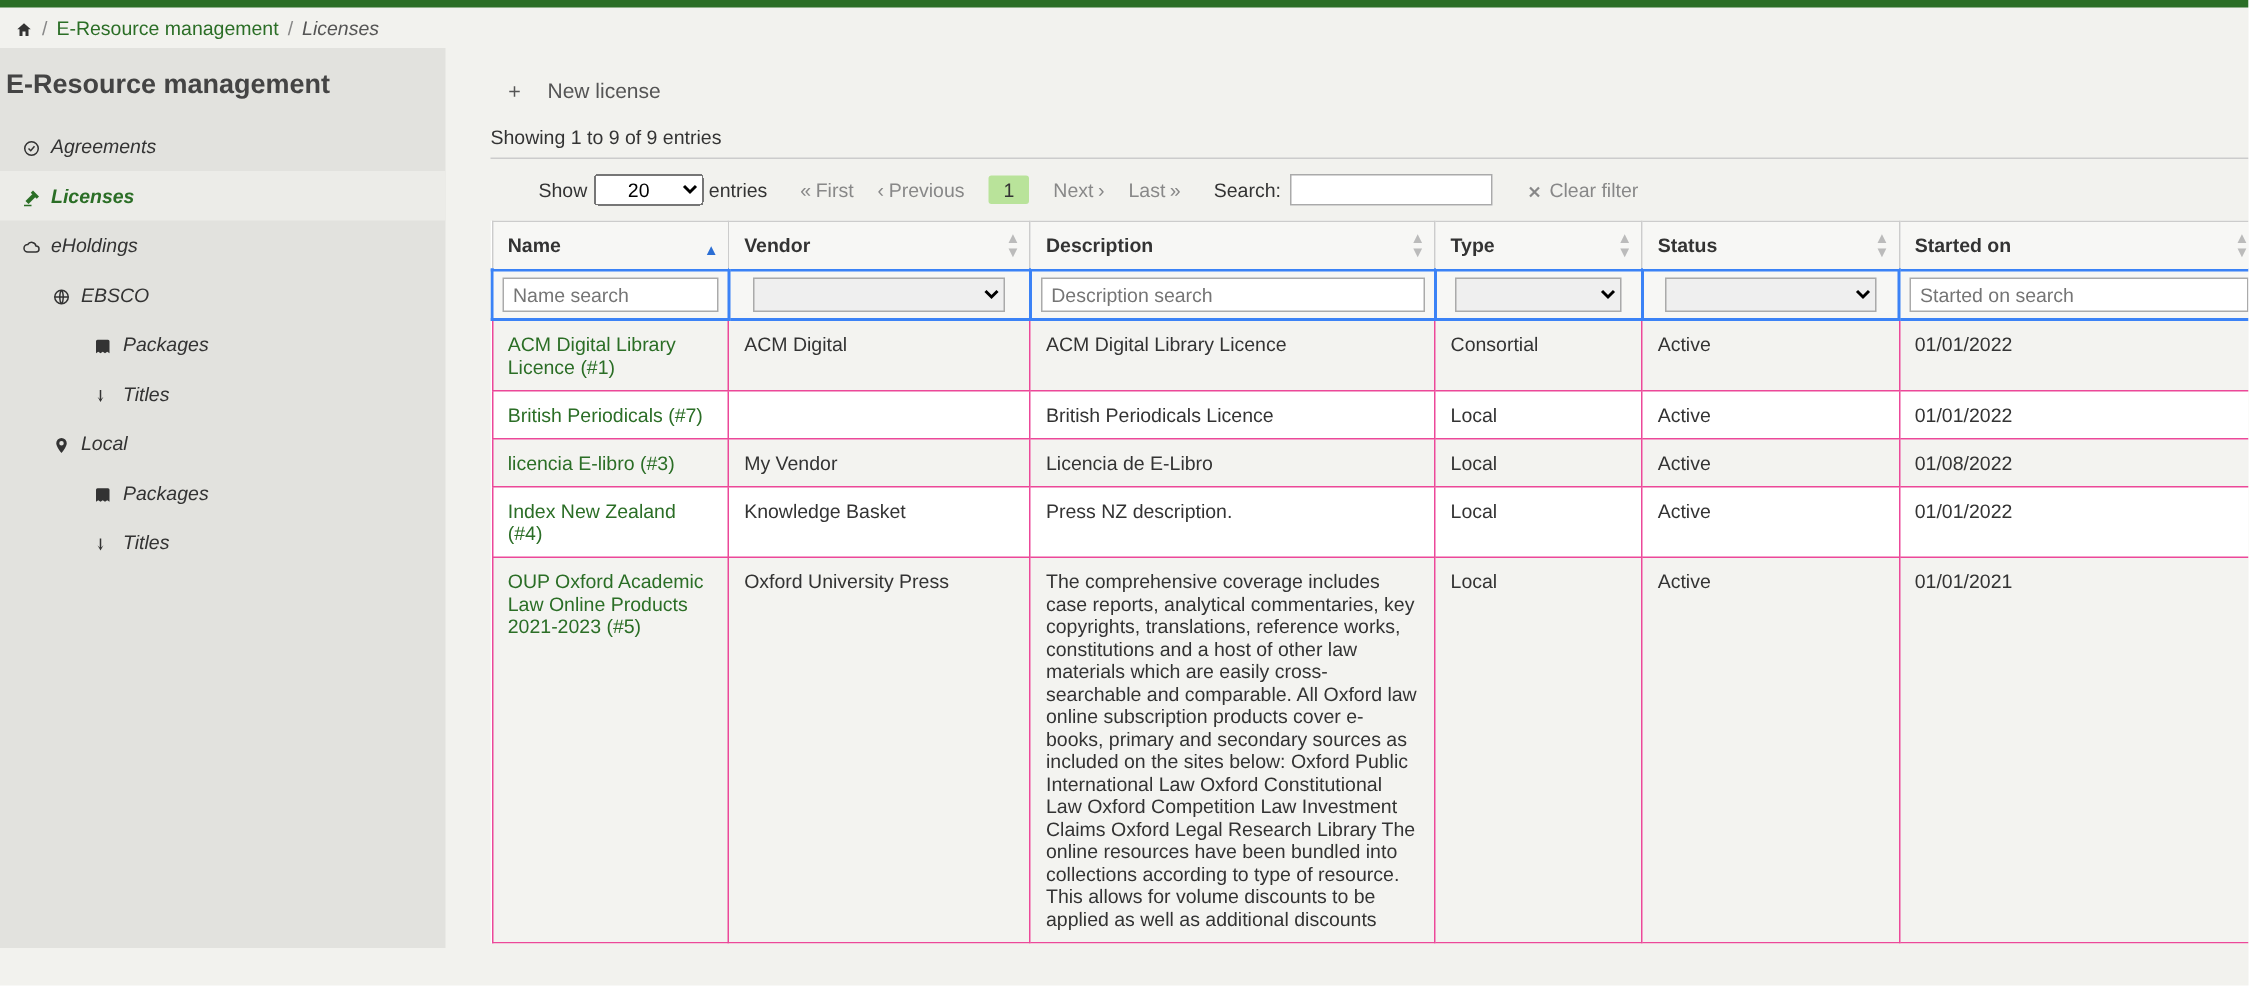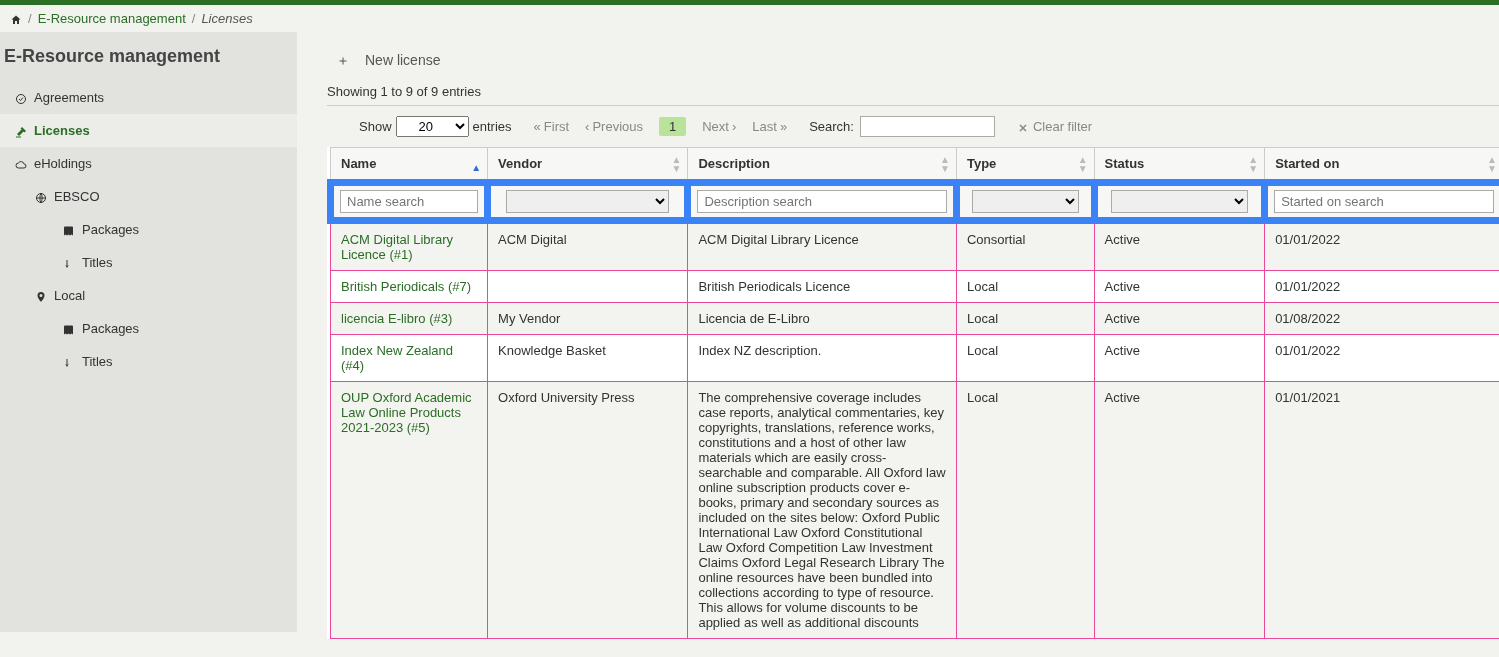--- a/index.html
+++ b/index.html
@@ -6,21 +6,21 @@
   body { font-family: Arial, Helvetica, sans-serif; font-size: 13px; color: #333; background: #f2f2ee; width: 1499px; }
   .topbar { height: 5px; background: #2b6e26; }
   .breadcrumb { padding: 6px 10px; font-size: 13px; color: #555; display: flex; align-items: center; gap: 6px; }
   .breadcrumb a { color: #2b6e26; text-decoration: none; }
   .breadcrumb .sep { color: #888; }
   .breadcrumb .current { color: #555; font-style: italic; }
   .breadcrumb .home-ic { color: #333; }
   .layout { display: flex; align-items: flex-start; }
   .sidebar { width: 297px; background: #e2e2de; min-height: 600px; }
   .sidebar-header { font-size: 18px; font-weight: bold; color: #444; padding: 14px 4px 14px 4px; }
-  .sidebar-list { list-style: none; }
+  .sidebar-list { list-style: none; font-style: italic; }
   .sidebar-list li { padding: 9px 14px; font-size: 13px; color: #333; cursor: pointer; position: relative; }
   .sidebar-list li.active { font-weight: bold; color: #2b6e26; background: #ecece8; }
   .sidebar-list li .ic { display: inline-block; width: 14px; text-align: center; margin-right: 6px; }
   .sidebar-list li.sub1 { padding-left: 34px; }
   .sidebar-list li.sub2 { padding-left: 62px; }
   .main { flex: 1; padding: 14px 0 14px 30px; min-width: 0; }
   .toolbar { padding: 6px 10px; }
   .new-btn { color: #555; background: none; border: none; font-size: 14px; cursor: pointer; display: flex; align-items: center; gap: 16px; }
   .showing { padding: 10px 0 6px 0; color: #333; font-size: 13px; border-bottom: 1px solid #ccc; }
   .controls { display: flex; align-items: center; gap: 22px; padding: 10px 0; font-size: 13px; margin-left: 32px; }
@@ -30,21 +30,21 @@
   .pag .pbtn { cursor: pointer; display: flex; align-items: center; gap: 3px; }
   .pag .current-page { background: #b9e39a; padding: 2px 10px; color: #333; border-radius: 2px; }
   .search-group { display: flex; align-items: center; gap: 6px; }
   .search-group input { width: 135px; border: 1px solid #aaa; padding: 2px 4px; font-size: 13px; }
   .clear-filter { color: #888; display: flex; align-items: center; gap: 4px; cursor: pointer; }
   .table-wrap { overflow-x: hidden; }
   table.data { border-collapse: collapse; width: 1180px; background: #fff; border: 1px solid #ccc; font-size: 13px; }
   table.data th { background: #f7f7f5; font-weight: bold; color: #333; padding: 8px 10px; border: 1px solid #ccc; position: relative; text-align: left; }
   table.data th .sort { position: absolute; right: 6px; top: 50%; transform: translateY(-50%); color: #bbb; font-size: 10px; line-height: 9px; }
   table.data th.name .sort-asc { position: absolute; right: 6px; bottom: 6px; color: #2b6ed4; font-size: 10px; }
-  table.data tr.filters td { background: #f7f7f5; padding: 4px 6px; border: 7px solid #3b82f6; }
+  table.data tr.filters td { background: #f7f7f5; padding: 4px 6px; border: 2px solid #3b82f6; }
   table.data tr.filters input[type=text] { width: 100%; border: 1px solid #aaa; padding: 3px 6px; font-size: 13px; color: #888; }
   table.data tr.filters select { width: 90%; border: 1px solid #aaa; padding: 2px 4px; font-size: 13px; display: block; margin: 0 auto; }
   table.data tbody td { padding: 8px 10px; border: 1px solid #ec4899; vertical-align: top; }
   table.data tbody tr:nth-child(odd) td { background: #f3f3f0; }
   table.data tbody tr:nth-child(even) td { background: #ffffff; }
   .name-link { color: #2b6e26; cursor: pointer; }
   .col-name { width: 160px; }
   .col-vendor { width: 205px; }
   .col-desc { width: 275px; }
   .col-type { width: 140px; }
@@ -227,21 +227,21 @@
               <td><span class="name-link">licencia E-libro (#3)</span></td>
               <td>My Vendor</td>
               <td>Licencia de E-Libro</td>
               <td>Local</td>
               <td>Active</td>
               <td>01/08/2022</td>
             </tr>
             <tr>
               <td><span class="name-link">Index New Zealand (#4)</span></td>
               <td>Knowledge Basket</td>
-              <td>Index NZ description.</td>
+              <td>Press NZ description.</td>
               <td>Local</td>
               <td>Active</td>
               <td>01/01/2022</td>
             </tr>
             <tr>
               <td><span class="name-link">OUP Oxford Academic Law Online Products 2021-2023 (#5)</span></td>
               <td>Oxford University Press</td>
               <td>The comprehensive coverage includes case reports, analytical commentaries, key copyrights, translations, reference works, constitutions and a host of other law materials which are easily cross-searchable and comparable. All Oxford law online subscription products cover e-books, primary and secondary sources as included on the sites below: Oxford Public International Law Oxford Constitutional Law Oxford Competition Law Investment Claims Oxford Legal Research Library The online resources have been bundled into collections according to type of resource. This allows for volume discounts to be applied as well as additional discounts</td>
               <td>Local</td>
               <td>Active</td>

